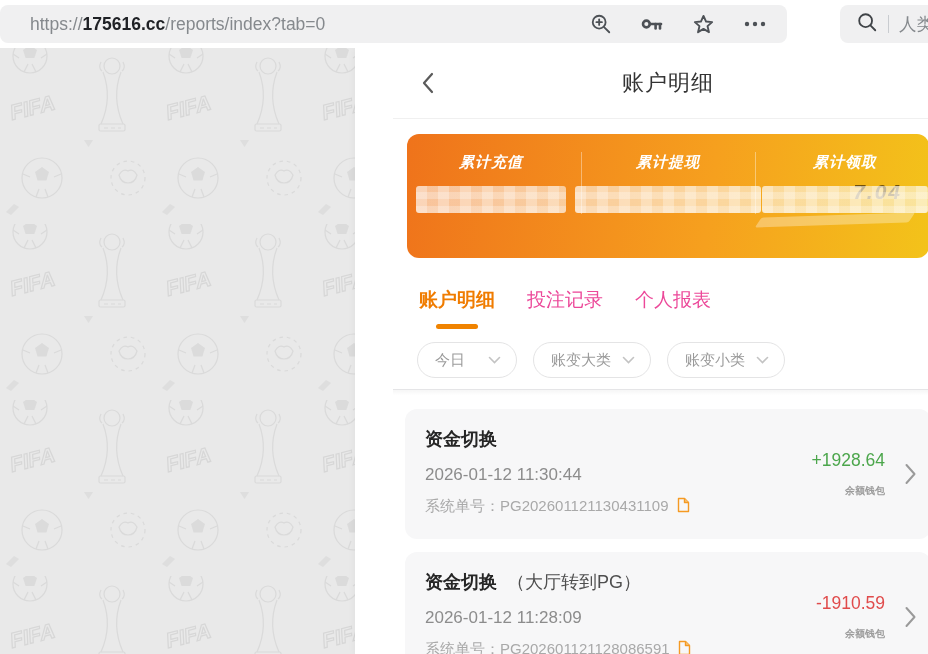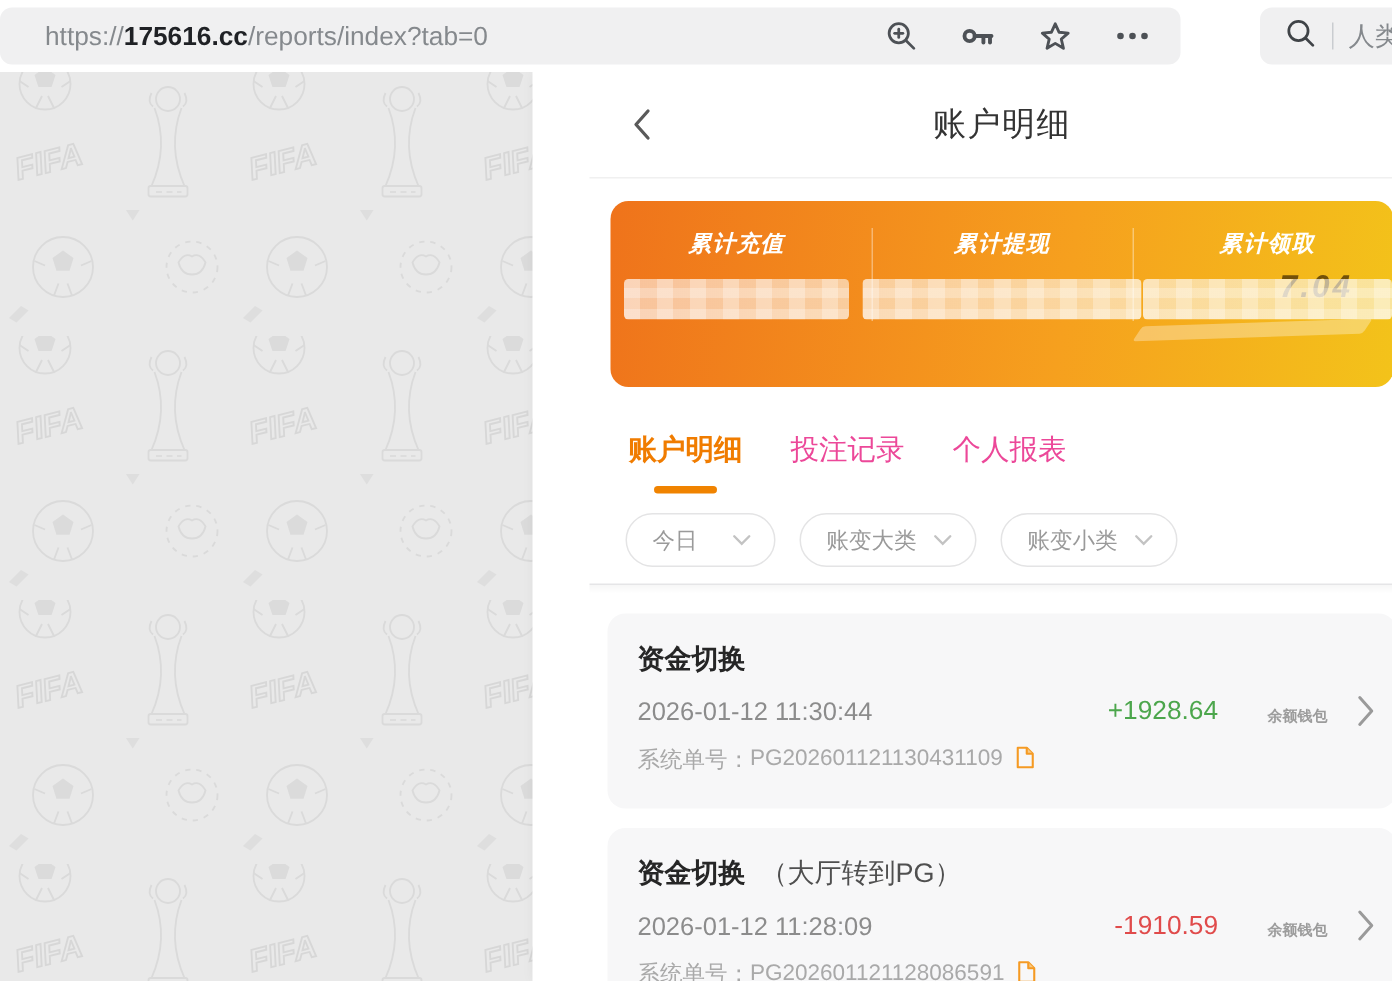--- a/index.html
+++ b/index.html
@@ -92,21 +92,21 @@
     flex:none;background:#f7f7f8;border-radius:12px;height:130px;position:relative;
     box-sizing:border-box;padding:18px 20px;
   }
   .rec-title-row{display:flex;align-items:flex-start;gap:10px;}
   .rec-title{font-size:18px;font-weight:bold;color:#262626;}
   .rec-subtitle{font-size:18px;color:#4f4f4f;}
   .rec-time{margin-top:14px;font-size:17px;color:#8c8c8c;}
   .rec-order{margin-top:12px;display:flex;align-items:flex-start;gap:7px;font-size:15px;color:#a9a9a9;}
   .rec-right{
     position:absolute;right:46px;top:50%;transform:translateY(-50%);
-    display:flex;flex-direction:row;align-items:flex-end;gap:33px;text-align:right;
+    display:flex;flex-direction:column;align-items:flex-end;gap:13px;text-align:right;
   }
   .rec-amount{font-size:17.5px;}
   .rec-amount.pos{color:#4ca64c;}
   .rec-amount.neg{color:#e04b4b;}
   .rec-wallet{font-size:10px;color:#9c9c9c;font-weight:bold;}
   .rec-chevron{position:absolute;right:14px;top:50%;transform:translateY(-50%);display:flex;cursor:pointer;}
 </style>
 </head>
 <body>
 

